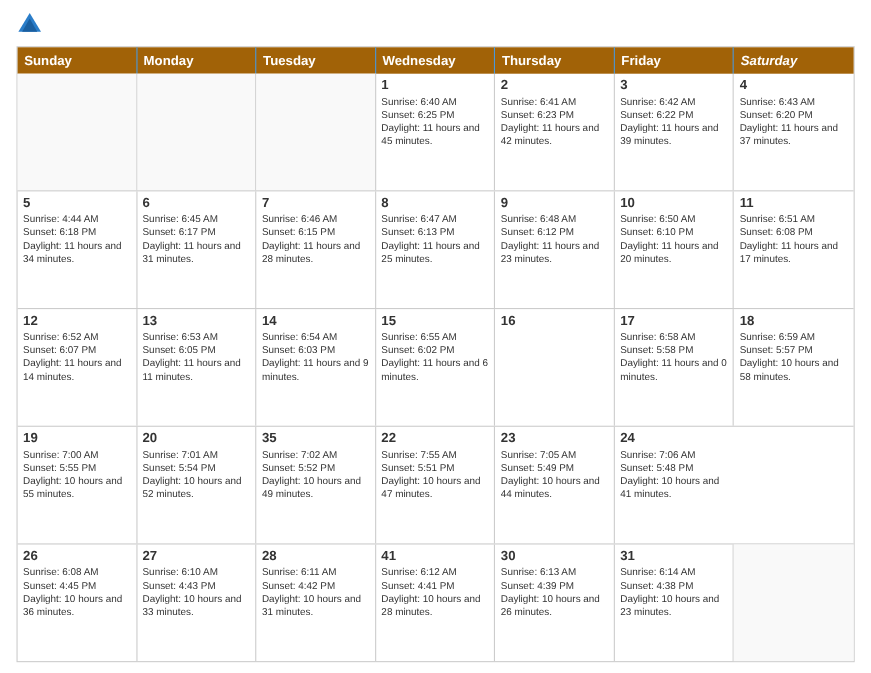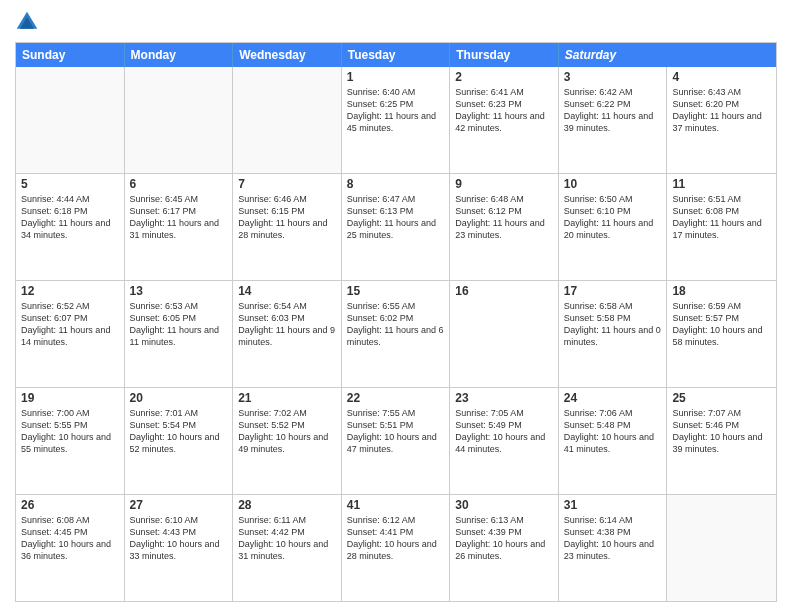--- a/index.html
+++ b/index.html
@@ -61,21 +61,21 @@
     }
     .calendar {
       flex: 1;
       display: flex;
       flex-direction: column;
       border: 1px solid #ccc;
     }
     .cal-header {
       display: grid;
       grid-template-columns: repeat(7, 1fr);
-      background: #3b82f6;
+      background: #a16207;
     }
     .cal-header-cell {
       color: #fff;
       font-size: 12px;
       font-weight: bold;
       padding: 5px 6px;
       text-align: left;
       border-right: 1px solid #4a97d9;
     }
     .cal-header-cell:last-child { border-right: none; font-style: italic; }
@@ -131,23 +131,24 @@
     <div class="title-block">
       <div class="month-title"></div>
       <div class="subtitle"></div>
     </div>
   </div>
 
   <div class="calendar">
     <div class="cal-header">
     <div class="cal-header-cell">Sunday</div>
         <div class="cal-header-cell">Monday</div>
+        <div class="cal-header-cell">Tuesday</div>
         <div class="cal-header-cell">Wednesday</div>
-        <div class="cal-header-cell">Tuesday</div>
         <div class="cal-header-cell">Thursday</div>
+        <div class="cal-header-cell">Friday</div>
         <div class="cal-header-cell">Saturday</div>
       </div>
     <div class="cal-body">
     <div class="cal-row">
           <div class="cal-cell empty"></div>
           <div class="cal-cell empty"></div>
           <div class="cal-cell empty"></div>
           <div class="cal-cell">
             <span class="day-num">1</span>
             <div class="day-info">Sunrise: 6:40 AM
@@ -284,21 +285,21 @@
 and 55 minutes.</div>
           </div>
           <div class="cal-cell">
             <span class="day-num">20</span>
             <div class="day-info">Sunrise: 7:01 AM
 Sunset: 5:54 PM
 Daylight: 10 hours
 and 52 minutes.</div>
           </div>
           <div class="cal-cell">
-            <span class="day-num">21</span>
+            <span class="day-num">35</span>
             <div class="day-info">Sunrise: 7:02 AM
 Sunset: 5:52 PM
 Daylight: 10 hours
 and 49 minutes.</div>
           </div>
           <div class="cal-cell">
             <span class="day-num">22</span>
             <div class="day-info">Sunrise: 7:55 AM
 Sunset: 5:51 PM
 Daylight: 10 hours
@@ -310,27 +311,20 @@
 Sunset: 5:49 PM
 Daylight: 10 hours
 and 44 minutes.</div>
           </div>
           <div class="cal-cell">
             <span class="day-num">24</span>
             <div class="day-info">Sunrise: 7:06 AM
 Sunset: 5:48 PM
 Daylight: 10 hours
 and 41 minutes.</div>
-          </div>
-          <div class="cal-cell">
-            <span class="day-num">25</span>
-            <div class="day-info">Sunrise: 7:07 AM
-Sunset: 5:46 PM
-Daylight: 10 hours
-and 39 minutes.</div>
           </div>
         </div>
         <div class="cal-row">
           <div class="cal-cell">
             <span class="day-num">26</span>
             <div class="day-info">Sunrise: 6:08 AM
 Sunset: 4:45 PM
 Daylight: 10 hours
 and 36 minutes.</div>
           </div>

